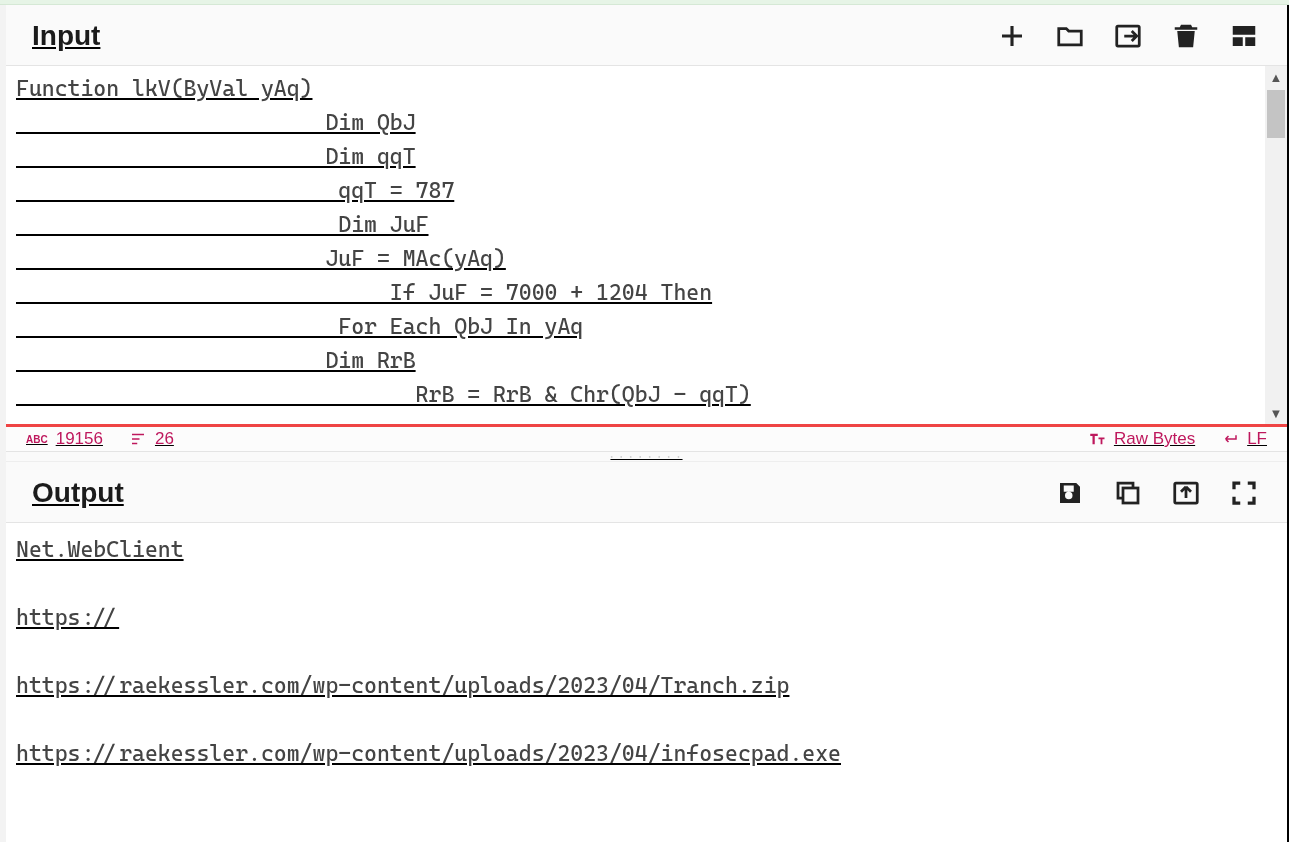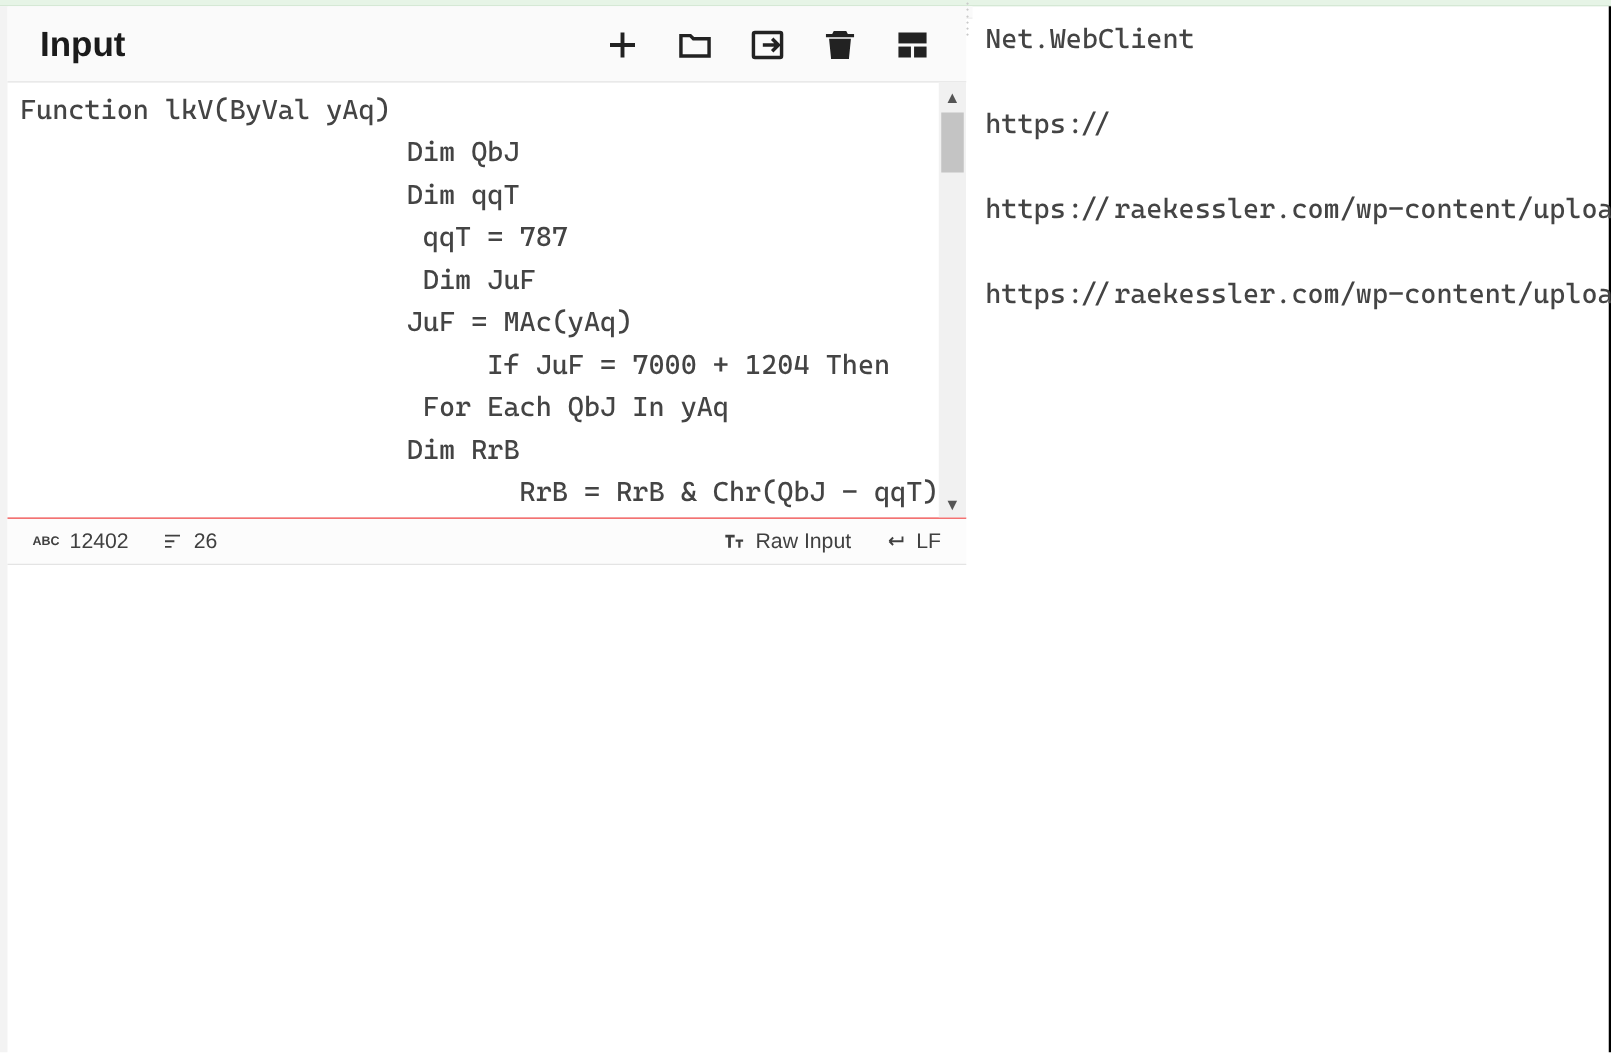--- a/index.html
+++ b/index.html
@@ -13,23 +13,24 @@
   position: relative;
 }
 .top-green {
   height: 5px;
   background: #e6f4e6;
   border-bottom: 1px solid #d5e8d5;
 }
 .container {
   flex: 1;
   display: flex;
-  flex-direction: row;
+  flex-direction: column;
   border-left: 6px solid #f3f3f3;
   border-right: 2px solid #000;
+  text-decoration: underline;
 }
 .pane {
   display: flex;
   flex-direction: column;
 }
 .pane-header {
   display: flex;
   align-items: center;
   justify-content: space-between;
   padding: 14px 26px 12px 26px;
@@ -88,30 +89,30 @@
 .vscroll .arrow.up { top: 0; }
 .vscroll .arrow.down { bottom: 0; }
 .vscroll .thumb {
   position: absolute;
   left: 2px; right: 2px;
   top: 24px; height: 48px;
   background: #c4c4c4;
   border-radius: 0;
 }
 .status-bar {
-  height: 38px;
-  border-top: 1px solid #ef4444;
+  height: 28px;
+  border-top: 3px solid #ef4444;
   border-bottom: 1px solid #e4e4e4;
   background: #fcfcfc;
   display: flex;
   align-items: center;
   padding: 0 20px;
   gap: 26px;
   font-size: 17px;
-  color: #404040;
+  color: #be185d;
 }
 .status-bar .spacer { flex: 1; }
 .status-bar .item { display: flex; align-items: center; gap: 8px; }
 .status-bar svg { width: 18px; height: 18px; }
 .drag-handle {
   height: 10px;
   background: #fafafa;
   border-bottom: 1px solid #eee;
   display:flex; align-items:center; justify-content:center;
   color:#c9c9c9; font-size:4px; letter-spacing:3px;
@@ -184,47 +185,74 @@
       <div class="vscroll">
         <div class="arrow up">▲</div>
         <div class="thumb"></div>
         <div class="arrow down">▼</div>
       </div>
     </div>
 
     <div class="status-bar">
       <div class="item">
         <span class="abc-badge">ABC</span>
-        <span>12402</span>
+        <span>19156</span>
       </div>
       <div class="item">
         <svg viewBox="0 0 24 24" fill="none" stroke="currentColor" stroke-width="2">
             <path d="M4 6h16M4 12h10M4 18h7"></path>
           </svg>
         <span>26</span>
       </div>
       <div class="spacer"></div>
       <div class="item">
         <svg viewBox="0 0 24 24" fill="currentColor">
             <path d="M3 5h10v3H9v11H6V8H3V5zm11 5h8v2.4h-2.8V19h-2.4v-6.6H14V10z"></path>
           </svg>
-        <span>Raw Input</span>
+        <span>Raw Bytes</span>
       </div>
       <div class="item">
         <svg viewBox="0 0 24 24" fill="none" stroke="currentColor" stroke-width="2">
             <path d="M20 7v5H6m0 0l4-4m-4 4l4 4"></path>
           </svg>
         <span>LF</span>
       </div>
     </div>
   </div>
 
   <div class="drag-handle">● ● ● ● ● ● ● ●</div>
 
   <div class="pane output-pane">
+    <div class="pane-header">
+      <div class="pane-title">Output</div>
+      <div class="pane-actions">
+        <div class="icon-btn" title="Save">
+          <svg viewBox="0 0 24 24" fill="currentColor">
+              <path d="M4 4h13l3 3v13H4V4zm3 2v5h8V6H7zm1 8a3 3 0 106 0 3 3 0 00-6 0z" fill-rule="evenodd"></path>
+            </svg>
+        </div>
+        <div class="icon-btn" title="Copy">
+          <svg viewBox="0 0 24 24" fill="none" stroke="currentColor" stroke-width="2.2">
+              <rect x="8" y="8" width="12" height="12"></rect>
+              <path d="M16 8V4H4v12h4"></path>
+            </svg>
+        </div>
+        <div class="icon-btn" title="Move output to input">
+          <svg viewBox="0 0 24 24" fill="none" stroke="currentColor" stroke-width="2.2">
+              <rect x="3" y="4" width="18" height="16" rx="1"></rect>
+              <path d="M12 16V7m0 0l-4 4m4-4l4 4"></path>
+            </svg>
+        </div>
+        <div class="icon-btn" title="Maximize">
+          <svg viewBox="0 0 24 24" fill="none" stroke="currentColor" stroke-width="2.6">
+              <path d="M4 9V4h5M20 9V4h-5M4 15v5h5M20 15v5h-5"></path>
+            </svg>
+        </div>
+      </div>
+    </div>
 
     <div class="code-area">
       <pre class="code-pre output-code">Net.WebClient
 
 https://
 
 https://raekessler.com/wp-content/uploads/2023/04/Tranch.zip
 
 https://raekessler.com/wp-content/uploads/2023/04/infosecpad.exe</pre>
     </div>

